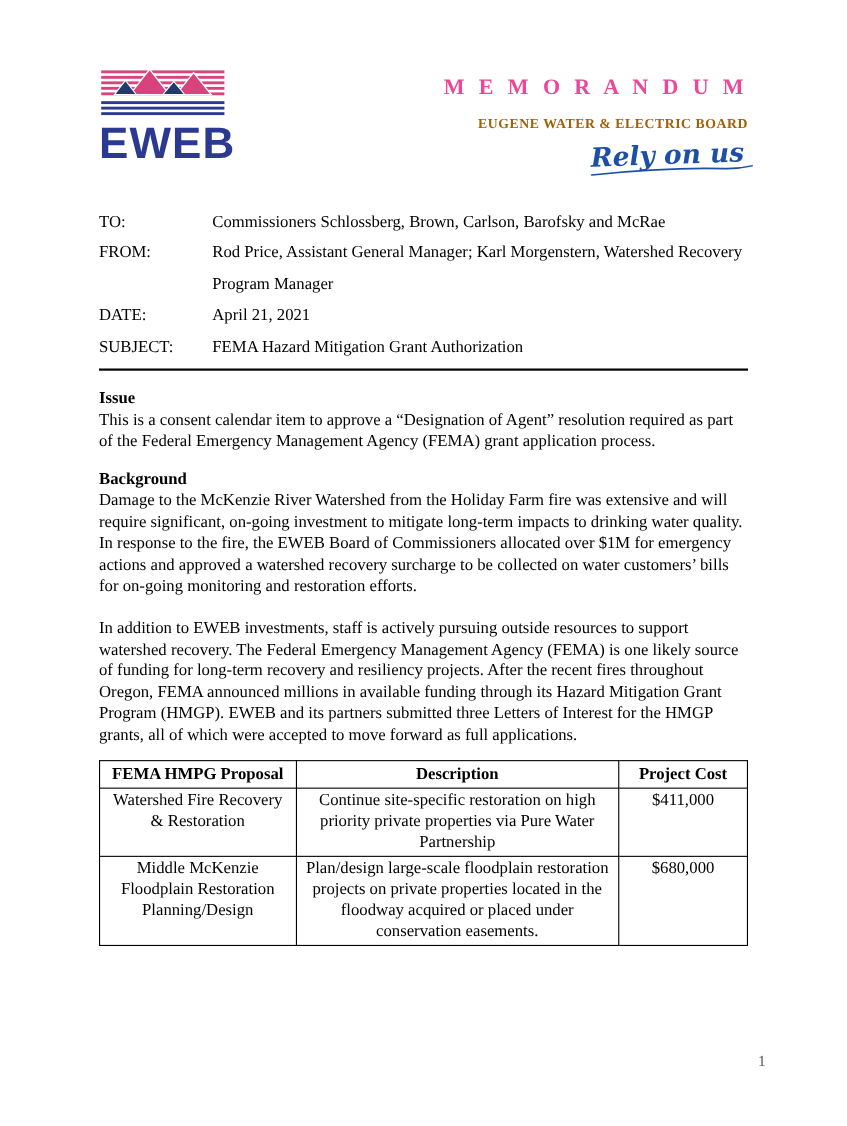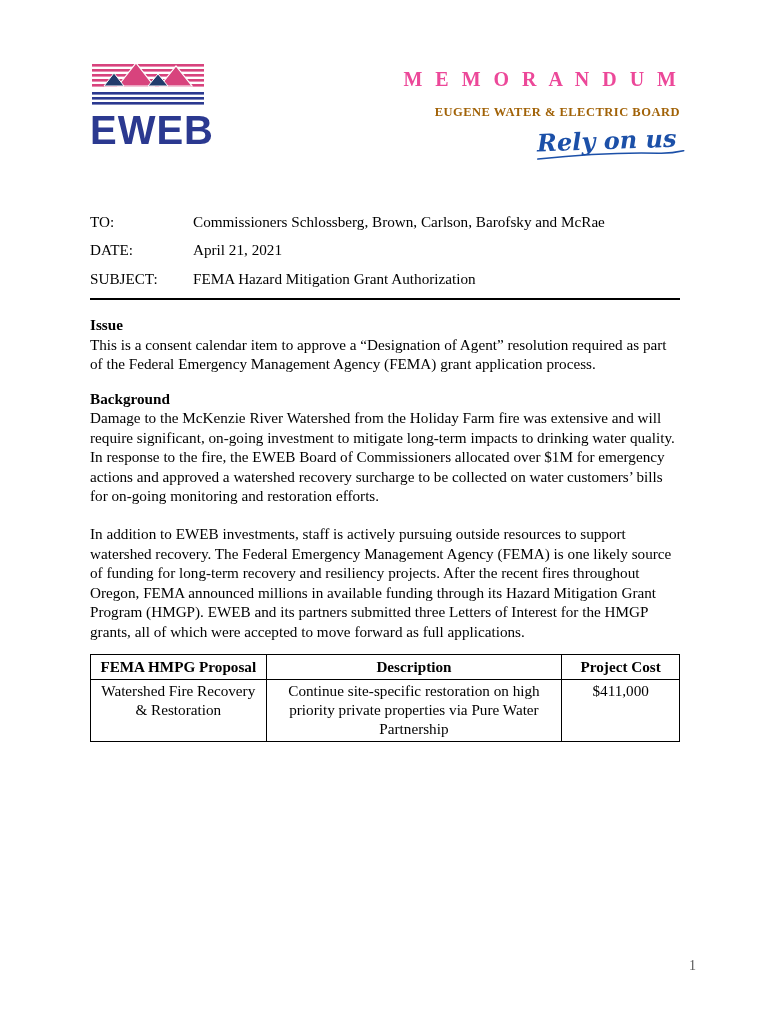--- a/index.html
+++ b/index.html
@@ -56,21 +56,21 @@
   }
   .tagline-underline {
     position: absolute;
     left: -2px;
     bottom: -4px;
     width: 105%;
     height: 8px;
   }
 
   
-  .memo-block { margin-top: 58px; font-family: Liberation Serif, serif; }
+  .memo-block { margin-top: 38px; font-family: Liberation Serif, serif; }
   .memo-row {
     display: flex;
     font-size: 15.2px;
     margin-bottom: 11px;
     line-height: 1.15;
   }
   .memo-label { width: 103px; flex: 0 0 103px; }
   .memo-value { flex: 1; }
   .rule {
     border: none;
@@ -164,20 +164,28 @@
             <path d="M2 7 Q 55 1 98 5 Q 108 6 118 3" stroke="#1C50A8" stroke-width="1.8" fill="none" stroke-linecap="round"></path>
           </svg>
         </span>
       </div>
     </div>
 
     <div class="memo-block">
       <div class="memo-row">
         <span class="memo-label">TO:</span>
         <span class="memo-value">Commissioners Schlossberg, Brown, Carlson, Barofsky and McRae</span>
+      </div>
+      <div class="memo-row">
+        <span class="memo-label">FROM:</span>
+        <span class="memo-value">Rod Price, Assistant General Manager; Karl Morgenstern, Watershed Recovery</span>
+      </div>
+      <div class="memo-row">
+        <span class="memo-label"></span>
+        <span class="memo-value">Program Manager</span>
       </div>
       <div class="memo-row">
         <span class="memo-label">DATE:</span>
         <span class="memo-value">April 21, 2021</span>
       </div>
       <div class="memo-row">
         <span class="memo-label">SUBJECT:</span>
         <span class="memo-value">FEMA Hazard Mitigation Grant Authorization</span>
       </div>
       <hr class="rule">
@@ -202,19 +210,24 @@
           <th class="col-desc">Description</th>
           <th class="col-cost">Project Cost</th>
         </tr>
       </thead>
       <tbody>
         <tr>
           <td>Watershed Fire Recovery &amp; Restoration</td>
           <td>Continue site-specific restoration on high priority private properties via Pure Water Partnership</td>
           <td>$411,000</td>
         </tr>
+        <tr>
+          <td>Middle McKenzie Floodplain Restoration Planning/Design</td>
+          <td>Plan/design large-scale floodplain restoration projects on private properties located in the floodway acquired or placed under conservation easements.</td>
+          <td>$680,000</td>
+        </tr>
       </tbody>
     </table>
 
   </div>
 
   <div class="page-number">1</div>
 </div>
 
 </body></html>

